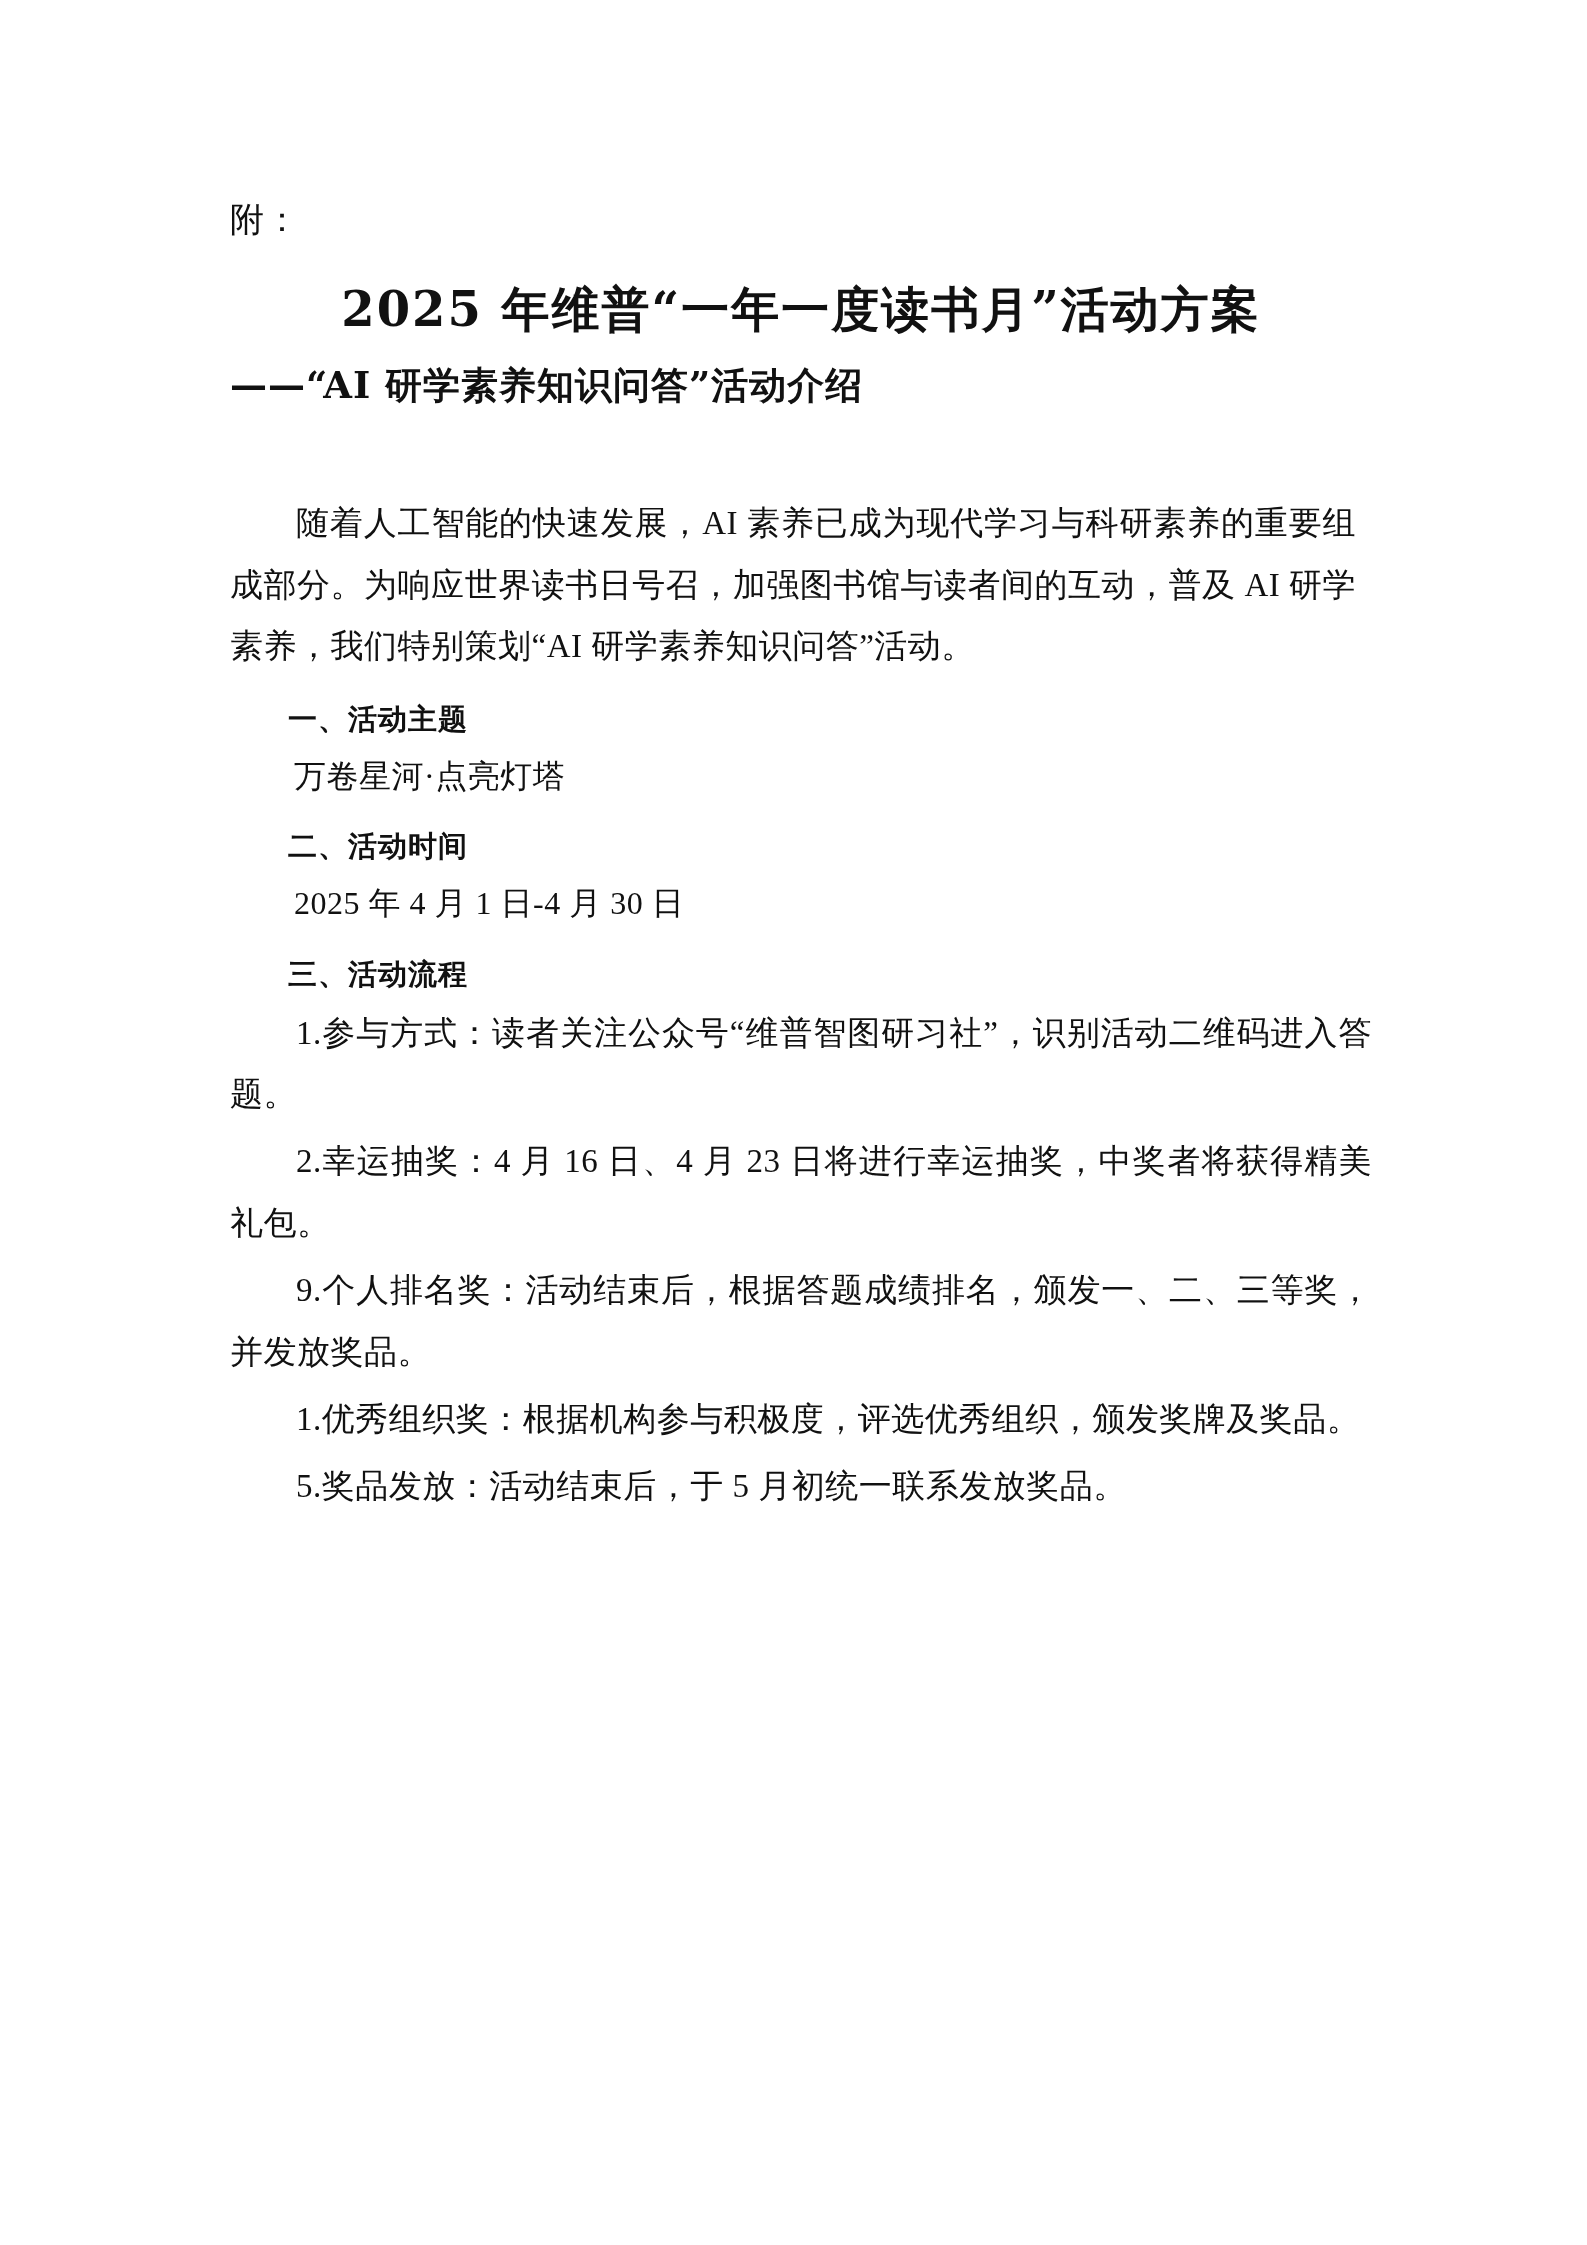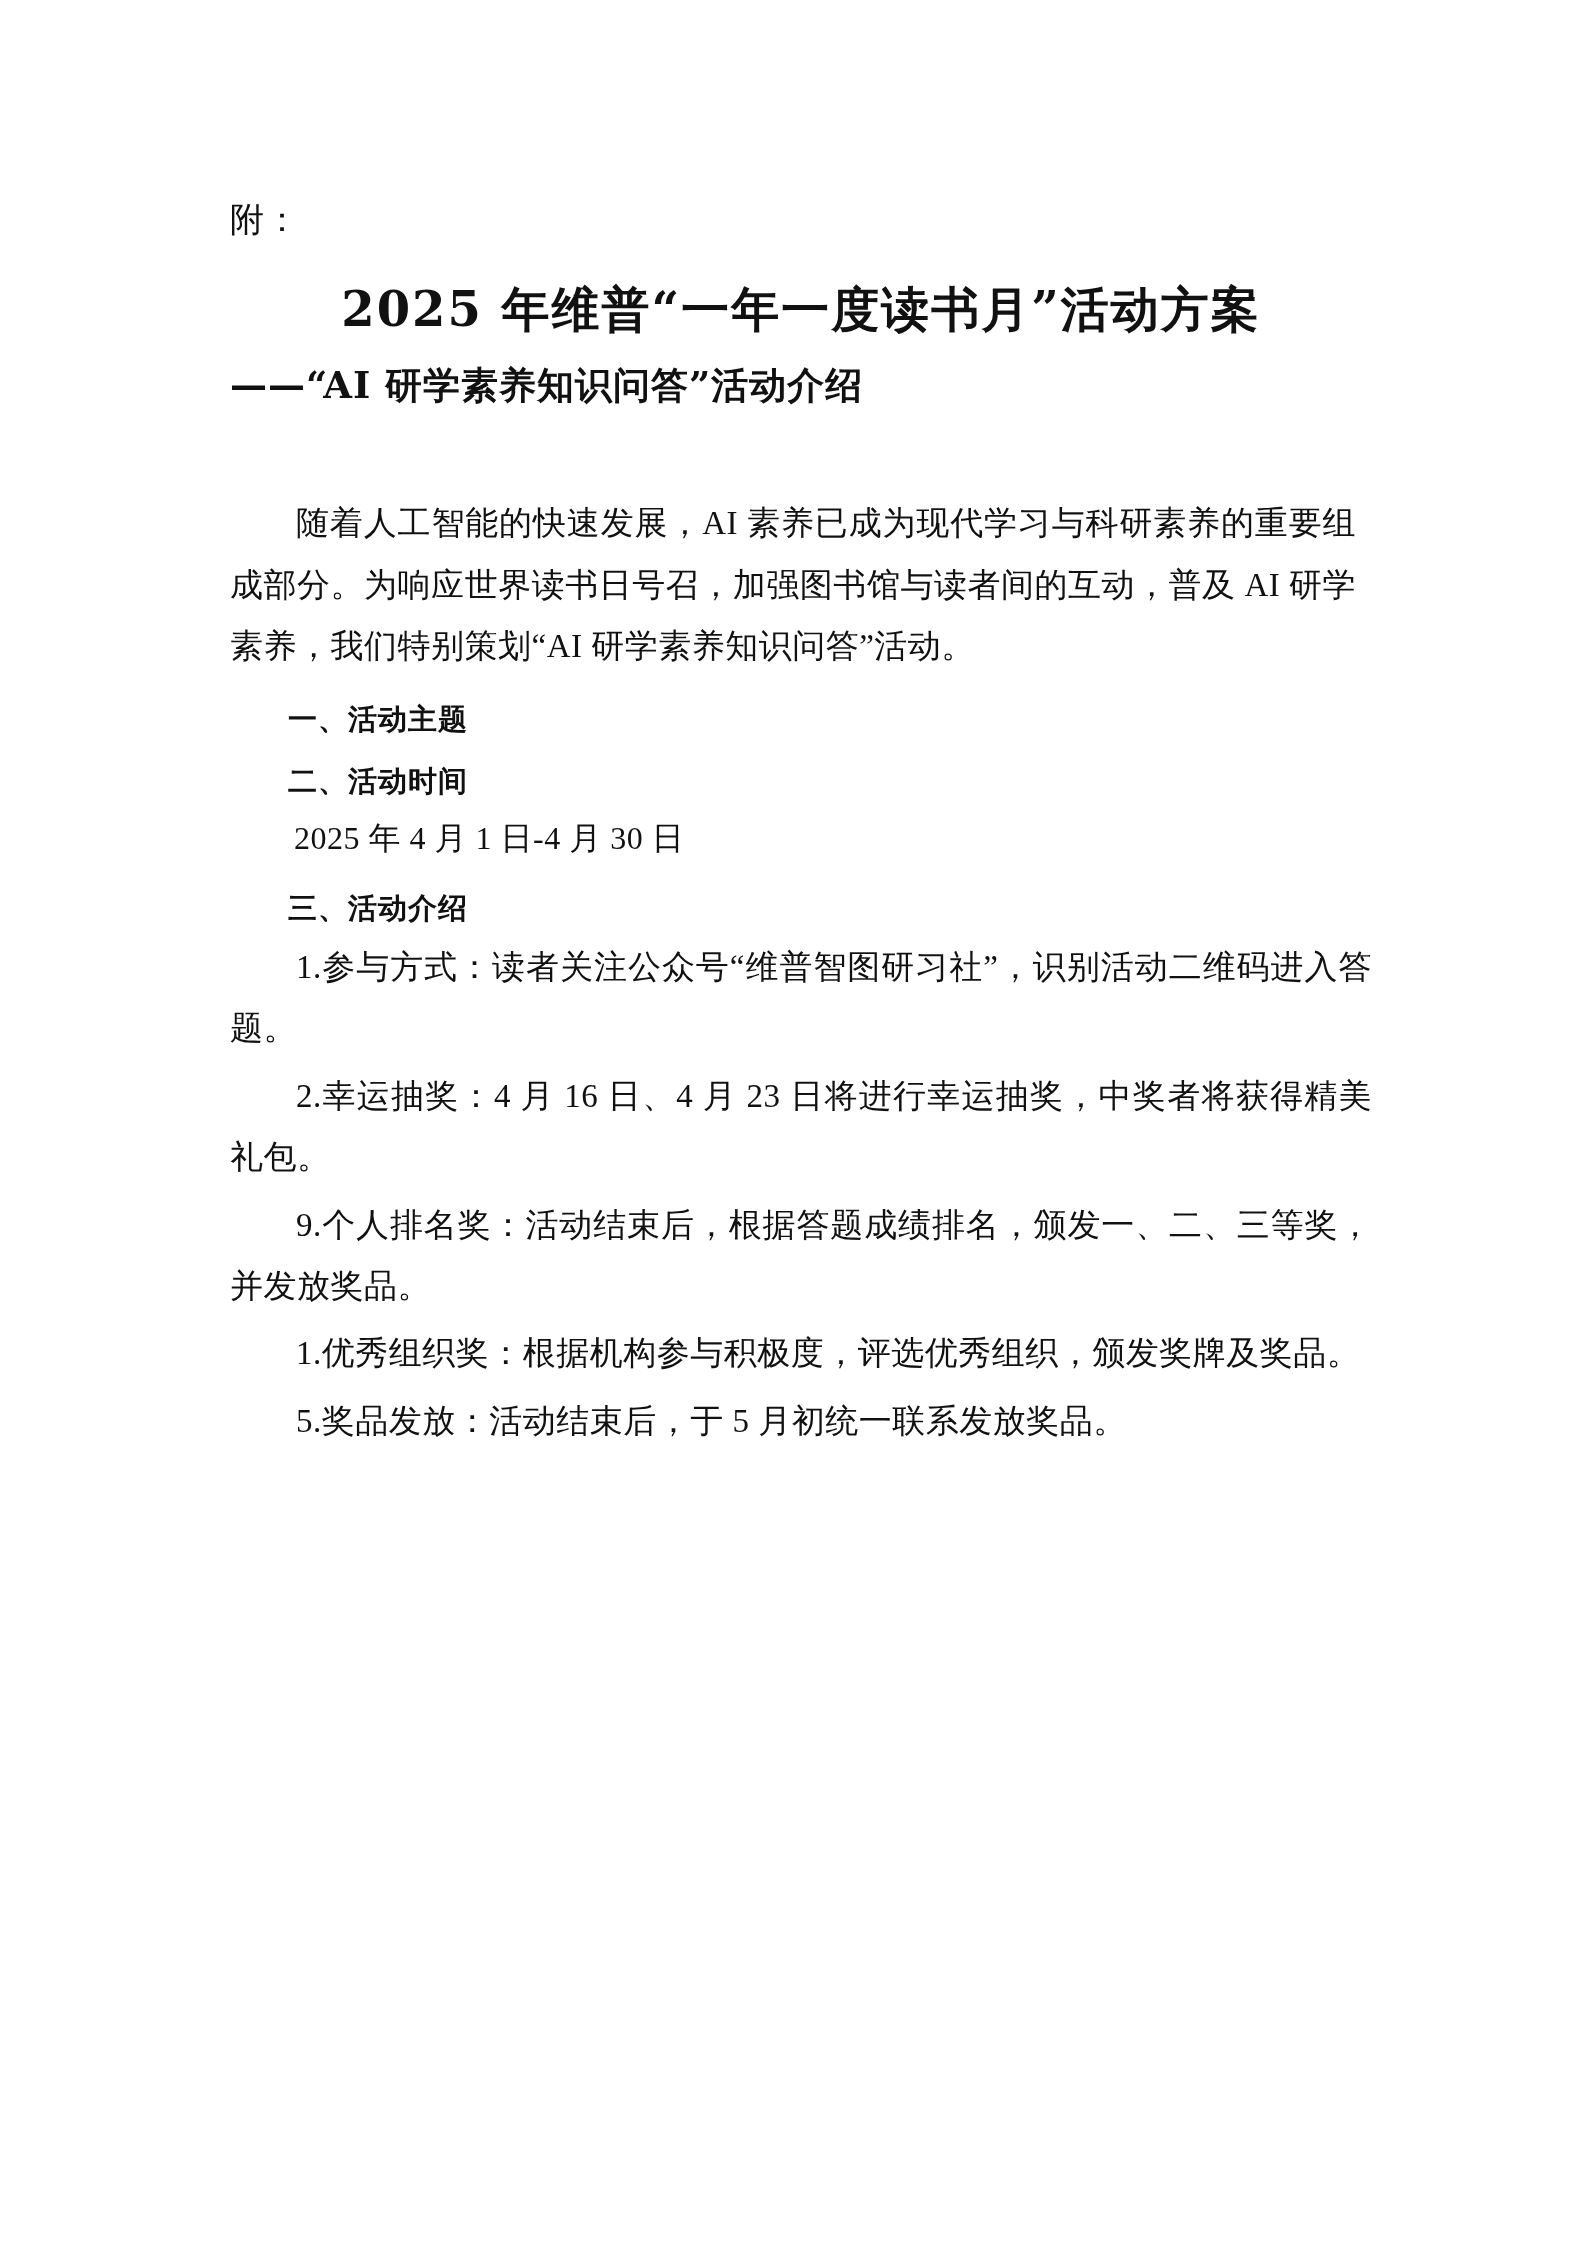--- a/index.html
+++ b/index.html
@@ -101,25 +101,26 @@
 
   <h1 class="doc-title">2025 年维普“一年一度读书月”活动方案</h1>
 
   <div class="doc-subtitle">——“AI 研学素养知识问答”活动介绍</div>
 
   <div class="body-block">
 
     <p class="para">随着人工智能的快速发展，AI 素养已成为现代学习与科研素养的重要组成部分。为响应世界读书日号召，加强图书馆与读者间的互动，普及 AI 研学素养，我们特别策划“AI 研学素养知识问答”活动。</p>
 
     <h2 class="section">一、活动主题</h2>
+    <p class="plain">万卷星河·点亮灯塔</p>
 
     <h2 class="section">二、活动时间</h2>
     <p class="plain">2025 年 4 月 1 日-4 月 30 日</p>
 
-    <h2 class="section">三、活动介绍</h2>
+    <h2 class="section">三、活动流程</h2>
 
     <p class="item">1.参与方式：读者关注公众号“维普智图研习社”，识别活动二维码进入答题。</p>
     <p class="item">2.幸运抽奖：4 月 16 日、4 月 23 日将进行幸运抽奖，中奖者将获得精美礼包。</p>
     <p class="item">9.个人排名奖：活动结束后，根据答题成绩排名，颁发一、二、三等奖，并发放奖品。</p>
     <p class="item">1.优秀组织奖：根据机构参与积极度，评选优秀组织，颁发奖牌及奖品。</p>
     <p class="item">5.奖品发放：活动结束后，于 5 月初统一联系发放奖品。</p>
 
   </div>
 </div>
 

